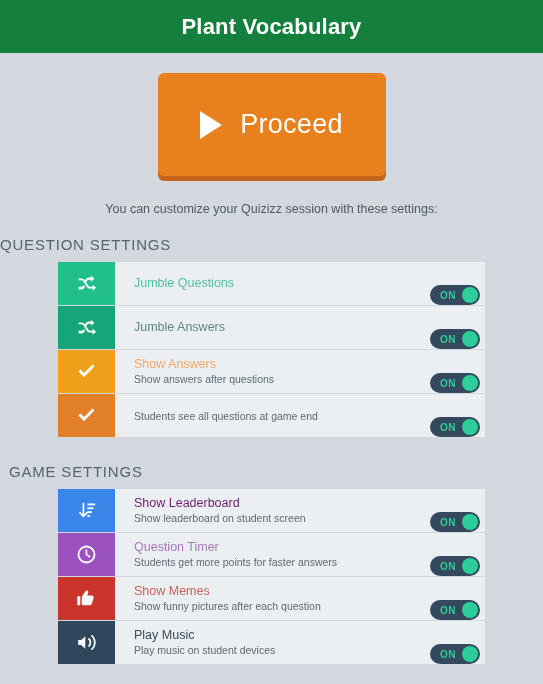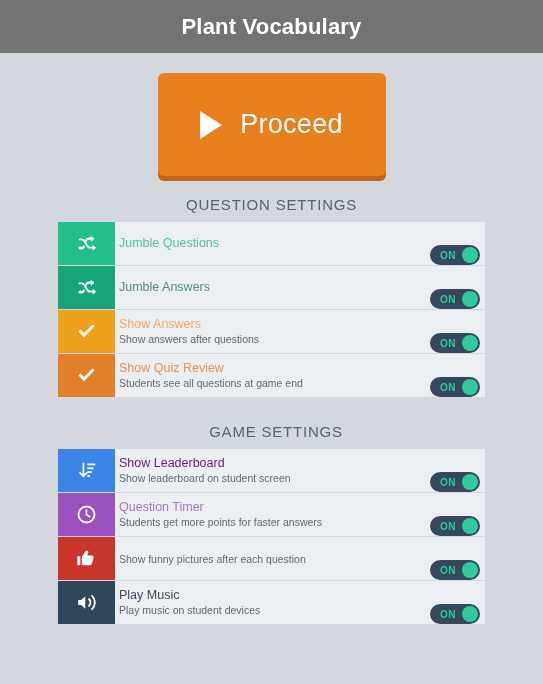--- a/index.html
+++ b/index.html
@@ -6,21 +6,21 @@
   html, body {
     width: 543px; height: 684px;
     background: #d2d8de;
     font-family: "Liberation Sans", sans-serif;
     overflow: hidden;
   }
   .page { position: relative; width: 543px; height: 684px; background: #d2d8de; }
 
   .header-bar {
     height: 53px; width: 100%;
-    background: #737373;
+    background: #15803d;
     display: flex; align-items: center; justify-content: center;
   }
   .header-title {
     font-size: 22px; font-weight: bold; color: #ffffff;
     letter-spacing: 0.2px;
   }
 
   .proceed-wrap { display: flex; justify-content: center; margin-top: 20px; }
   .proceed-btn {
     width: 228px; height: 103px;
@@ -39,21 +39,21 @@
     border-bottom: 14px solid transparent;
   }
   .proceed-label { font-size: 27px; letter-spacing: 0.3px; }
 
   .subtitle {
     text-align: center; margin-top: 26px;
     font-size: 12.5px; color: #4c5a67;
   }
 
   .section-title {
-    text-align: center;
+    text-align: left;
     font-size: 15px; color: #546472;
     letter-spacing: 0.8px;
     margin-top: 20px; margin-bottom: 9px;
   }
   .section-title.game { margin-top: 26px; padding-left: 9px; }
 
   .rows { width: 427px; margin: 0 auto; }
   .setting-row {
     display: flex; align-items: stretch;
     height: 43px;
@@ -62,21 +62,21 @@
   }
   .row-icon {
     width: 57px; min-width: 57px;
     display: flex; align-items: center; justify-content: center;
     color: #ffffff;
   }
   .row-icon svg { width: 21px; height: 21px; fill: #ffffff; }
   .row-text {
     flex: 1; display: flex; flex-direction: column;
     justify-content: center;
-    padding-left: 4px;
+    padding-left: 19px;
   }
   .row-title { font-size: 12.5px; line-height: 15px; }
   .row-desc { font-size: 10.5px; color: #5b6b78; line-height: 14px; }
 
   .row-toggle { display: flex; align-items: flex-end; padding-right: 5px; }
   .toggle {
     width: 50px; height: 20px;
     background: #34495e; border-radius: 10px;
     position: relative; cursor: pointer;
     display: flex; align-items: center;
@@ -103,20 +103,21 @@
     <div class="header-title">Plant Vocabulary</div>
   </div>
 
   <div class="proceed-wrap">
     <button class="proceed-btn">
       <span class="play-tri"></span>
       <span class="proceed-label">Proceed</span>
     </button>
   </div>
 
+  <div class="subtitle">You can customize your Quizizz session with these settings:</div>
 
   <div>
     <div class="section-title">QUESTION SETTINGS</div>
     <div class="rows" id="rows-0">
         <div class="setting-row">
           <div class="row-icon" style="background:#21c08a">
             <svg viewBox="0 0 24 24">
               <path d="M17 3l4 3.5-4 3.5V7.8h-2.2c-1 0-1.7.5-2.4 1.6l-.8 1.3-1.4-2.2.5-.8C11.8 6 13.1 5.2 14.8 5.2H17V3zM3 6.2h3.3c1.7 0 3 .8 4.1 2.5l3.4 5.4c.7 1.1 1.4 1.6 2.4 1.6H19V13.3l4 3.5-4 3.5v-2.5h-2.8c-1.7 0-3-.8-4.1-2.5L8.7 9.9c-.7-1.1-1.4-1.6-2.4-1.6H3V6.2zm0 9.5h3.3c.9 0 1.5-.3 2.1-1.1l.6-.9 1.4 2.2-.3.5c-1.1 1.7-2.4 2.5-4.1 2.5H3v-3.2z"></path>
             </svg>
           </div>
@@ -163,21 +164,20 @@
             </div>
           </div>
         </div>
         <div class="setting-row">
           <div class="row-icon" style="background:#e2802a">
             <svg viewBox="0 0 24 24">
               <path d="M9.2 18.5L2.8 12l2.3-2.3 4.1 4.1 9.7-9.7L21.2 6z"></path>
             </svg>
           </div>
           <div class="row-text">
-            <div class="row-title" style="color:#e58f5a">Show Quiz Review</div>
             <div class="row-desc">Students see all questions at game end</div>
           </div>
           <div class="row-toggle">
             <div class="toggle">
               <span class="toggle-label">ON</span>
               <span class="toggle-knob"></span>
             </div>
           </div>
         </div>
       </div>
@@ -226,20 +226,21 @@
           </div>
         </div>
         <div class="setting-row">
           <div class="row-icon" style="background:#c9352a">
             <svg viewBox="0 0 24 24">
               <rect x="1.5" y="9.5" width="3.4" height="10.2" rx="0.6"></rect>
               <path d="M6.6 9.9l4.1-5.8c.5-.7 1-1.2 1.8-1.2.9 0 1.6.7 1.6 1.7 0 .4-.1.8-.3 1.3l-1 2.6h5.1c1.3 0 2.3 1 2.3 2.2 0 .3 0 .5-.1.8l-1.9 6.2c-.3 1.1-1.3 1.9-2.5 1.9H8.3c-.9 0-1.7-.8-1.7-1.7V9.9z"></path>
             </svg>
           </div>
           <div class="row-text">
+            <div class="row-title" style="color:#c4655c">Show Memes</div>
             <div class="row-desc">Show funny pictures after each question</div>
           </div>
           <div class="row-toggle">
             <div class="toggle">
               <span class="toggle-label">ON</span>
               <span class="toggle-knob"></span>
             </div>
           </div>
         </div>
         <div class="setting-row">

